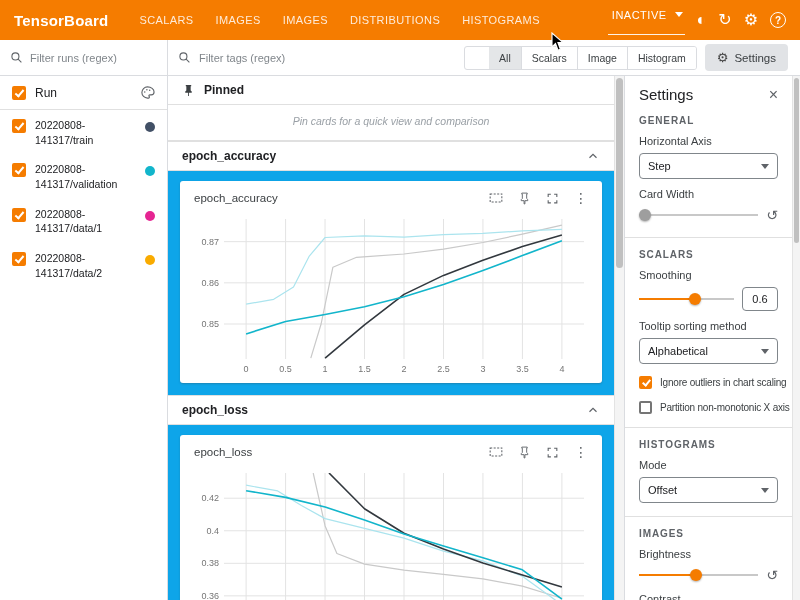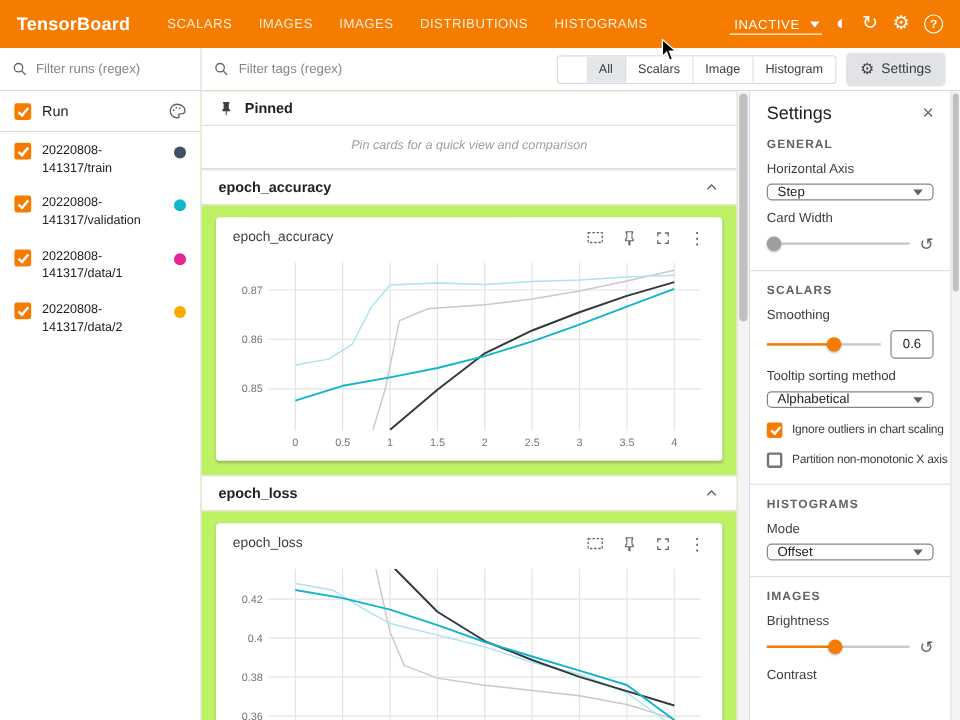--- a/index.html
+++ b/index.html
@@ -7,21 +7,21 @@
   body { font-family: "Liberation Sans", "DejaVu Sans", sans-serif; background:#fff; }
   .app { width:800px; height:600px; display:flex; flex-direction:column; overflow:hidden; position:relative; background:#fff; }
 
   
   header { flex:0 0 40px; height:40px; background:#f57c00; display:flex; align-items:center; color:#fff; }
   .logo { font-size:15px; font-weight:bold; padding:0 20px 0 14px; letter-spacing:0.2px; }
   nav { display:flex; height:100%; }
   .tab { font-size:11px; letter-spacing:0.4px; display:flex; align-items:center; padding:0 11px; color:rgba(255,255,255,0.85); cursor:pointer; }
   .tab.active { color:#fff; box-shadow: inset 0 -2px 0 #fff; }
   .header-right { margin-left:auto; display:flex; align-items:center; gap:12px; padding-right:14px; }
-  .status-select { display:flex; align-items:center; gap:8px; font-size:11px; letter-spacing:0.5px; border-bottom:1px solid rgba(255,255,255,0.9); padding:3px 2px 1px 4px; min-width:74px; justify-content:center; cursor:pointer; }
+  .status-select { display:flex; align-items:center; gap:8px; font-size:11px; letter-spacing:0.5px; border-bottom:1px solid rgba(255,255,255,0.9); padding:3px 2px 13px 4px; min-width:74px; justify-content:center; cursor:pointer; }
   .caret-w { width:0;height:0;border-left:4px solid transparent;border-right:4px solid transparent;border-top:5px solid #fff; }
   .hicon { font-size:16px; line-height:1; cursor:pointer; }
   .help-circle { width:16px;height:16px;border:1.5px solid #fff;border-radius:50%;font-size:10px;font-weight:bold;display:flex;align-items:center;justify-content:center;cursor:pointer; }
 
   
   .toolbar-row { flex:0 0 36px; height:36px; display:flex; background:#fff; border-bottom:1px solid #dadce0; }
   .runs-filter { width:168px; flex:0 0 168px; border-right:1px solid #dadce0; display:flex; align-items:center; gap:7px; padding:0 10px; }
   .toolbar-row input { border:none; outline:none; font-size:11px; flex:1; min-width:0; color:#202124; font-family:inherit; }
   .toolbar-row input::placeholder { color:#80868b; }
   .tags-toolbar { flex:1; display:flex; align-items:center; gap:8px; padding:0 10px; }
@@ -41,21 +41,21 @@
   .run-title { font-size:12px; color:#202124; flex:1; }
   .run-item { display:flex; align-items:flex-start; gap:9px; padding:8px 12px 7px; }
   .run-label { flex:1; font-size:10.5px; color:#202124; line-height:1.4; word-break:break-all; }
   .dot { width:10px; height:10px; border-radius:50%; margin-top:4px; flex:0 0 10px; }
 
   .cb { width:14px; height:14px; border:2px solid #757575; border-radius:2px; flex:0 0 14px; position:relative; margin-top:1px; cursor:pointer; background:#fff; }
   .cb.checked { background:#f57c00; border-color:#f57c00; }
   .cb.checked::after { content:""; position:absolute; left:3px; top:0; width:3px; height:7px; border:solid #fff; border-width:0 2px 2px 0; transform:rotate(40deg); }
 
   
-  .main { flex:1; min-width:0; background:#bef264; overflow:hidden; display:flex; flex-direction:column; }
+  .main { flex:1; min-width:0; background:#0ea5e9; overflow:hidden; display:flex; flex-direction:column; }
   .pinned-bar { background:#fff; display:flex; align-items:center; gap:9px; padding:7px 14px; border-bottom:1px solid #e0e0e0; font-size:12px; font-weight:bold; color:#202124; }
   .pin-hint { background:#fff; text-align:center; font-style:italic; color:#9aa0a6; font-size:10.5px; padding:10px 0 13px; border-bottom:1px solid #e0e0e0; }
   .gap { height:9px; }
   .section-bar { background:#fff; display:flex; align-items:center; justify-content:space-between; padding:7px 14px; border-top:1px solid #e0e0e0; border-bottom:1px solid #e0e0e0; font-size:12px; font-weight:bold; color:#202124; cursor:pointer; }
   .card-zone { padding:10px 12px 12px; }
   .chart-card { background:#fff; border-radius:3px; box-shadow:0 1px 2px rgba(60,64,67,0.3); padding:8px 10px 2px; }
   .card-head { display:flex; align-items:center; font-size:11.5px; color:#3c4043; padding:2px 4px 6px; }
   .card-head .ctitle { flex:1; }
   .card-icons { display:flex; gap:15px; align-items:center; color:#5f6368; }
   .card-icons .kebab { font-size:14px; line-height:1; cursor:pointer; color:#5f6368; }
@@ -68,21 +68,21 @@
   .right-scroll { flex:0 0 8px; width:8px; }
   .right-scroll .sthumb { height:165px; }
 
   
   .settings-panel { width:168px; flex:0 0 168px; background:#fff; border-left:1px solid #dadce0; padding:10px 14px; overflow:hidden; }
   .sp-head { display:flex; justify-content:space-between; align-items:center; margin-bottom:12px; }
   .sp-title { font-size:15px; color:#202124; }
   .sp-close { font-size:16px; color:#5f6368; cursor:pointer; line-height:1; }
   .sp-section-title { font-size:10px; font-weight:bold; color:#5f6368; letter-spacing:0.9px; margin:2px 0 9px; }
   .sp-label { font-size:11px; color:#3c4043; margin:9px 0 6px; }
-  .select { border:1px solid #80868b; border-radius:4px; height:14px; display:flex; align-items:center; justify-content:space-between; padding:0 8px; font-size:11px; color:#202124; cursor:pointer; background:#fff; }
+  .select { border:1px solid #80868b; border-radius:4px; height:26px; display:flex; align-items:center; justify-content:space-between; padding:0 8px; font-size:11px; color:#202124; cursor:pointer; background:#fff; }
   .caret { width:0;height:0;border-left:4px solid transparent;border-right:4px solid transparent;border-top:5px solid #5f6368; }
   .sp-divider { border:none; border-top:1px solid #e0e0e0; margin:13px -14px 11px; }
   .slider-row { display:flex; align-items:center; gap:8px; margin:4px 0 2px; }
   .slider { flex:1; position:relative; height:18px; cursor:pointer; }
   .slider .track { position:absolute; left:0; right:0; top:8px; height:2px; background:#c8c8c8; }
   .slider .fill { position:absolute; left:0; top:8px; height:2px; background:#f57c00; width:calc((100% - 12px) * var(--p,0) + 6px); }
   .slider .thumb { position:absolute; top:3px; width:12px; height:12px; border-radius:50%; background:#f57c00; left:calc((100% - 12px) * var(--p,0)); box-shadow:0 1px 2px rgba(0,0,0,0.3); }
   .slider.min .thumb { background:#9e9e9e; }
   .reset-icon { font-size:14px; color:#5f6368; cursor:pointer; line-height:1; flex:0 0 auto; }
   .num-box { border:1px solid #80868b; border-radius:4px; width:36px; height:24px; display:flex; align-items:center; justify-content:center; font-size:11px; color:#202124; flex:0 0 36px; }

